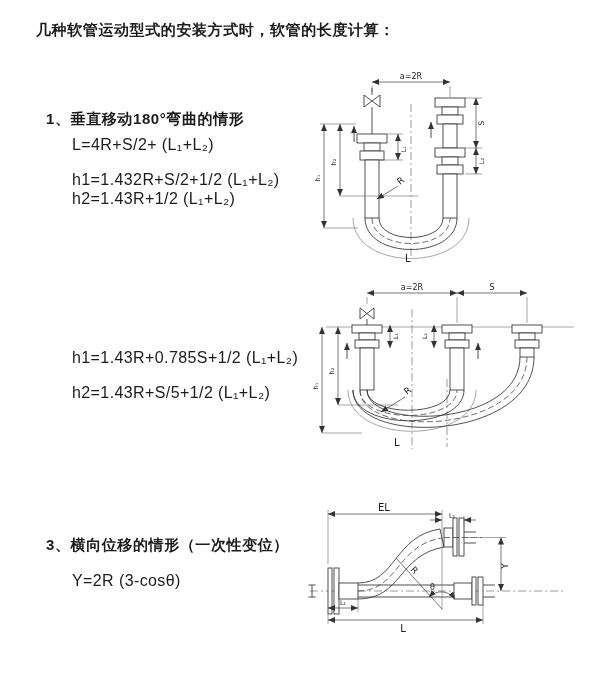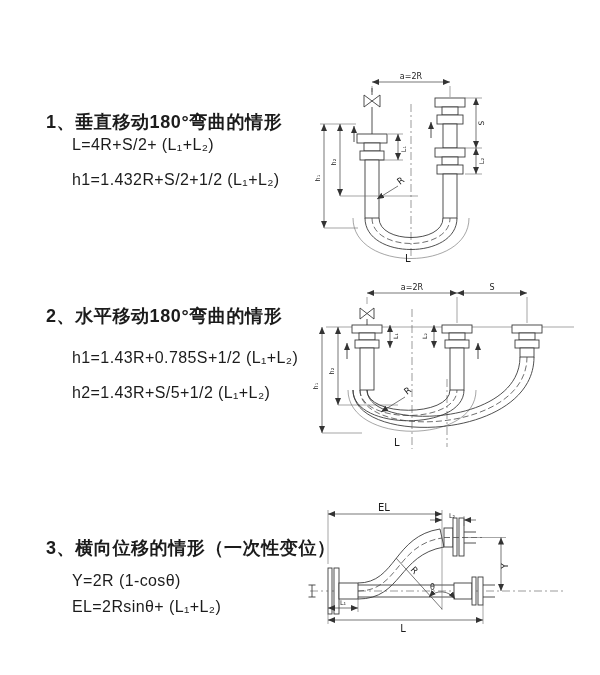--- a/index.html
+++ b/index.html
@@ -1,38 +1,40 @@
 <!DOCTYPE html>
 <html><head>
 <meta charset="utf-8">
 <style>
   html,body{margin:0;padding:0;background:#ffffff;}
   .page{position:relative;width:600px;height:675px;background:#ffffff;overflow:hidden;
         font-family:"Liberation Sans","DejaVu Sans",sans-serif;color:#1c1c1c;}
   .title{position:absolute;left:36px;top:21px;font-size:15px;font-weight:600;letter-spacing:.6px;}
-  .heading{position:absolute;left:46px;font-size:18px;font-weight:600;letter-spacing:.6px;}
+  .heading{position:absolute;left:46px;font-size:15px;font-weight:600;letter-spacing:.6px;}
   .formula{position:absolute;left:72px;font-size:16px;font-weight:400;letter-spacing:.4px;}
   svg{position:absolute;}
   svg text{font-family:"DejaVu Sans",sans-serif;fill:#1c1c1c;}
   .ln{stroke:#3c3c3c;stroke-width:.9;fill:none;}
   .part{stroke:#3c3c3c;stroke-width:.9;fill:#ffffff;}
   .dim{stroke:#3c3c3c;stroke-width:.7;fill:none;}
   .thin{stroke:#6a6a6a;stroke-width:.6;fill:none;}
   .cl{stroke:#707070;stroke-width:.7;fill:none;stroke-dasharray:8 3 2 3;}
   .hd{stroke:#4a4a4a;stroke-width:.8;fill:none;stroke-dasharray:6 3;}
 </style>
 </head>
 <body>
 
 <div class="page">
 
+  <div class="title">几种软管运动型式的安装方式时，软管的长度计算：</div>
 
   <div class="heading" style="top:110px">1、垂直移动180°弯曲的情形</div>
   <div class="formula" style="top:136px">L=4R+S/2+ (L₁+L₂)</div>
   <div class="formula" style="top:171px">h1=1.432R+S/2+1/2 (L₁+L₂)</div>
+  <div class="formula" style="top:190px">h2=1.43R+1/2 (L₁+L₂)</div>
 
   <svg style="left:310px;top:66px" width="288" height="198" viewBox="0 0 288 198">
     <defs>
       <pattern id="ht1" width="3.5" height="3.5" patternUnits="userSpaceOnUse">
         <path d="M0,3.5L3.5,0M0,0L3.5,3.5" stroke="#8f8f8f" stroke-width="0.45"></path>
       </pattern>
       <marker id="ae1" markerWidth="8" markerHeight="6" refX="7" refY="3" orient="auto" markerUnits="userSpaceOnUse">
           <path d="M0,0L7,3L0,6Z" fill="#333"></path>
         </marker>
       <marker id="as1" markerWidth="8" markerHeight="6" refX="1" refY="3" orient="auto" markerUnits="userSpaceOnUse">
@@ -110,21 +112,20 @@
       <path class="hd" d="M62,152 C62,186 140,186 140,152"></path>
       <path class="ln" d="M69,152 C69,178 133,178 133,152"></path>
     </g>
     <g>
       <line class="dim" x1="88" y1="120" x2="67" y2="133" marker-end="url(#ae1)"></line>
       <text x="90" y="119" font-size="9" transform="rotate(-38 90 119)">R</text>
     </g>
     <text x="95" y="196" font-size="10">L</text>
   </svg>
 
-  <div class="heading" style="top:304px">2、水平移动180°弯曲的情形</div>
   <div class="formula" style="top:349px">h1=1.43R+0.785S+1/2 (L₁+L₂)</div>
   <div class="formula" style="top:384px">h2=1.43R+S/5+1/2 (L₁+L₂)</div>
 
   <svg style="left:310px;top:281px" width="290" height="175" viewBox="0 0 290 175">
     <defs>
       <pattern id="ht2" width="3.5" height="3.5" patternUnits="userSpaceOnUse">
         <path d="M0,3.5L3.5,0M0,0L3.5,3.5" stroke="#8f8f8f" stroke-width="0.45"></path>
       </pattern>
       <marker id="ae2" markerWidth="8" markerHeight="6" refX="7" refY="3" orient="auto" markerUnits="userSpaceOnUse">
           <path d="M0,0L7,3L0,6Z" fill="#333"></path>
@@ -206,22 +207,21 @@
       <path class="ln" d="M57,109 C57,150 210,146 210,76"></path>
     </g>
     <g>
       <line class="dim" x1="95" y1="116" x2="71" y2="131" marker-end="url(#ae2)"></line>
       <text x="97" y="114" font-size="9" transform="rotate(-38 97 114)">R</text>
     </g>
     <text x="84" y="165" font-size="10">L</text>
   </svg>
 
   <div class="heading" style="top:536px">3、横向位移的情形（一次性变位）</div>
-  <div class="formula" style="top:572px">Y=2R (1-cosθ)</div>
-  <div class="formula" style="top:598px">EL=2Rsinθ+ (L₁+L₂)</div>
+  <div class="formula" style="top:572px">Y=2R (3-cosθ)</div>
 
   <svg style="left:298px;top:498px" width="300" height="138" viewBox="0 0 300 138">
     <defs>
       <marker id="ae3" markerWidth="8" markerHeight="6" refX="7" refY="3" orient="auto" markerUnits="userSpaceOnUse">
           <path d="M0,0L7,3L0,6Z" fill="#333"></path>
         </marker>
       <marker id="as3" markerWidth="8" markerHeight="6" refX="1" refY="3" orient="auto" markerUnits="userSpaceOnUse">
           <path d="M8,0L1,3L8,6Z" fill="#333"></path>
         </marker>
     </defs>

